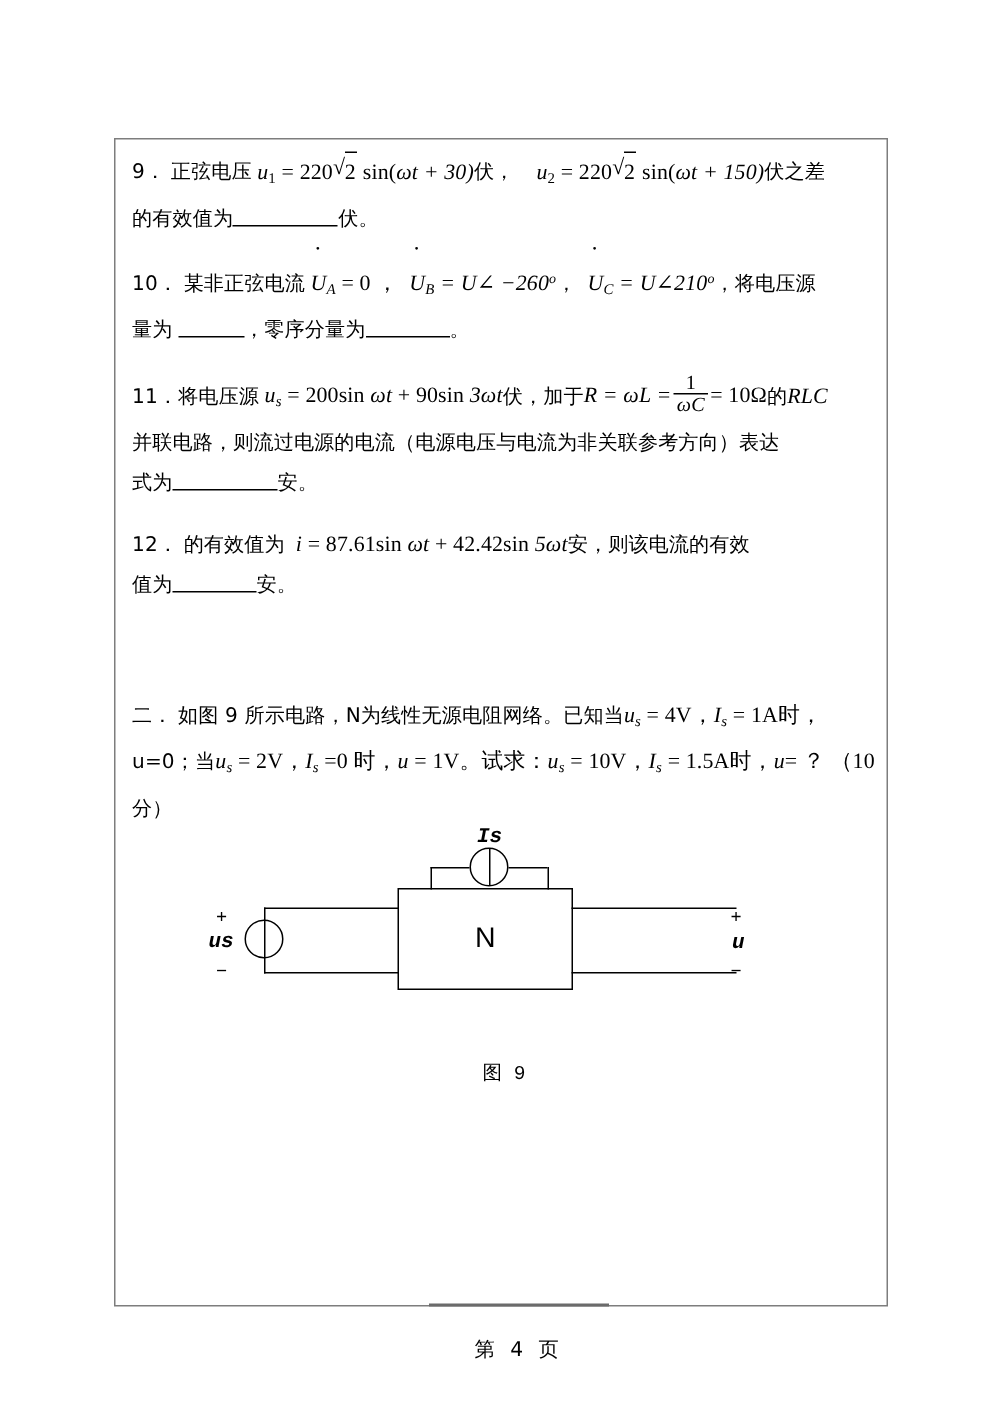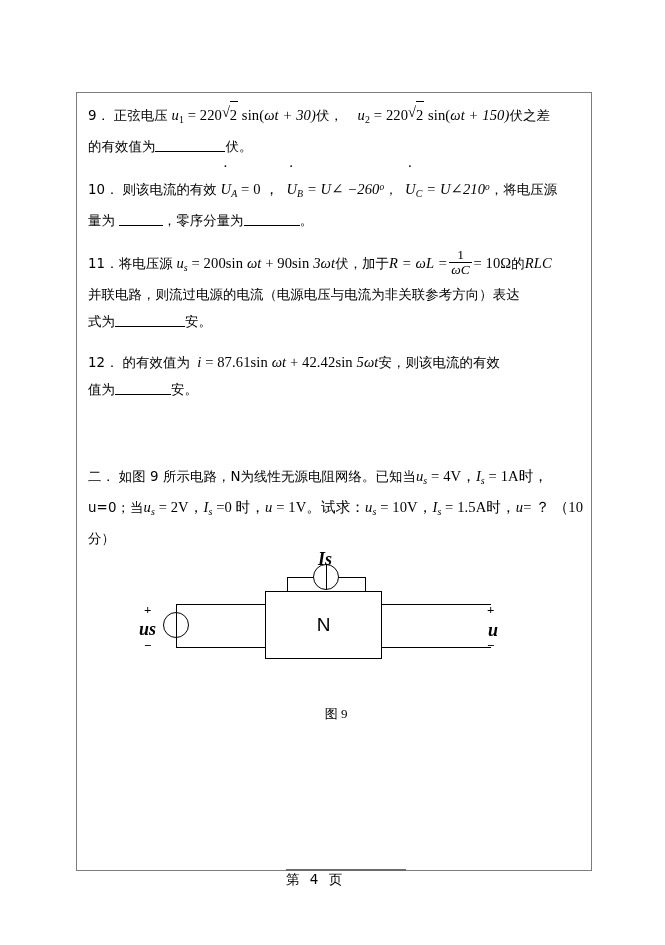--- a/index.html
+++ b/index.html
@@ -157,52 +157,52 @@
   .src-circle::after {
     content: "";
     position: absolute;
     left: 50%; top: 0;
     width: 1px; height: 100%;
     background: #000;
   }
 
   .fig-label {
     position: absolute;
-    font-family: Liberation Serif, serif;
+    font-family: Liberation Mono, monospace;
     font-style: italic;
     font-weight: bold;
-    font-size: 18px;
+    font-size: 14px;
     white-space: nowrap;
   }
   .pm {
     position: absolute;
     font-family: "Liberation Serif", "DejaVu Serif", serif;
     font-size: 13px;
     font-weight: bold;
     line-height: 1;
   }
 
   #fig9-caption {
     position: absolute;
     left: 0; right: 0;
     top: 142px;
     text-align: center;
-    font-family: Liberation Serif, serif;
+    font-family: Liberation Mono, monospace;
     font-size: 13px;
   }
 
   
   #footer {
     position: absolute;
     left: 286px;
     top: 869px;
     width: 120px;
-    text-align: left;
+    text-align: center;
     border-top: 2px solid #6b6b6b;
-    padding-top: 0;
+    padding-top: 20px;
     font-family: "DejaVu Sans", "Liberation Sans", sans-serif;
     font-size: 13.5px;
     letter-spacing: 3px;
   }
 </style>
 </head>
 <body>
 
 <div id="page-frame"></div>
 
@@ -211,21 +211,21 @@
   <div class="qblock">
     <span class="cn">9．</span>
     <span class="cn">正弦电压</span>
     <span class="m"><span>u</span><sub class="n">1</sub> <span class="up">= 220</span><span class="sqrt"><span class="rad">2</span></span> <span class="fn">sin(</span><span>ωt + 30)</span></span><span class="cn">伏，</span>&nbsp;&nbsp;&nbsp;
     <span class="m"><span>u</span><sub class="n">2</sub> <span class="up">= 220</span><span class="sqrt"><span class="rad">2</span></span> <span class="fn">sin(</span><span>ωt + 150)</span></span><span class="cn">伏之差</span><br>
     <span class="cn">的有效值为</span><span class="blank bl-l"></span><span class="cn">伏。</span>
   </div>
 
   <div class="qblock">
     <span class="cn">10．</span>
-    <span class="cn">则该电流的有效</span>
+    <span class="cn">某非正弦电流</span>
     <span class="m"><span class="dotv">U</span><sub class="v">A</sub> <span class="up">= 0 ，</span></span>&nbsp;
     <span class="m"><span class="dotv">U</span><sub class="v">B</sub> <span>= U∠ −260</span><sup class="deg">o</sup></span><span class="cn">，</span>&nbsp;
     <span class="m"><span class="dotv">U</span><sub class="v">C</sub> <span>= U∠210</span><sup class="deg">o</sup></span><span class="cn">，将电压源</span><br>
     <span class="cn">量为</span>&nbsp;<span class="blank bl-s"></span><span class="cn">，零序分量为</span><span class="blank bl-m"></span><span class="cn">。</span>
   </div>
 
   <div class="qblock">
     <span class="cn">11．</span><span class="cn">将电压源</span>
     <span class="m"><span>u</span><sub class="v">s</sub> <span class="up">= 200</span><span class="fn">sin</span> <span>ωt</span> <span class="up">+ 90</span><span class="fn">sin</span> <span>3ωt</span></span><span class="cn">伏，加于</span><span class="m"><span>R = ωL =</span><span class="frac"><span class="num">1</span><span class="den">ωC</span></span><span class="up">= 10Ω</span></span><span class="cn">的</span><span class="m">RLC</span><br>
     <span class="cn">并联电路，则流过电源的电流（电源电压与电流为非关联参考方向）表达</span><br>

